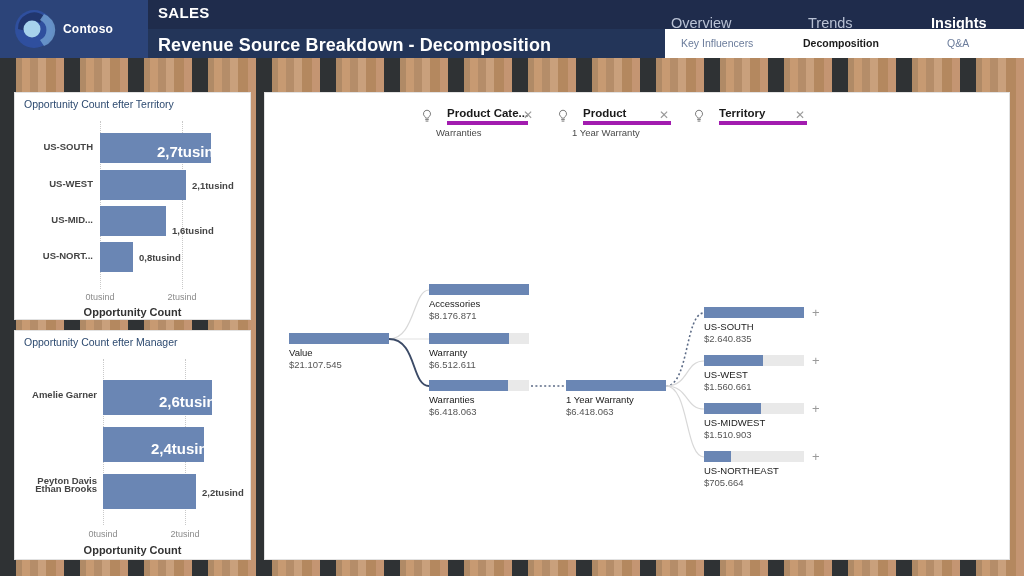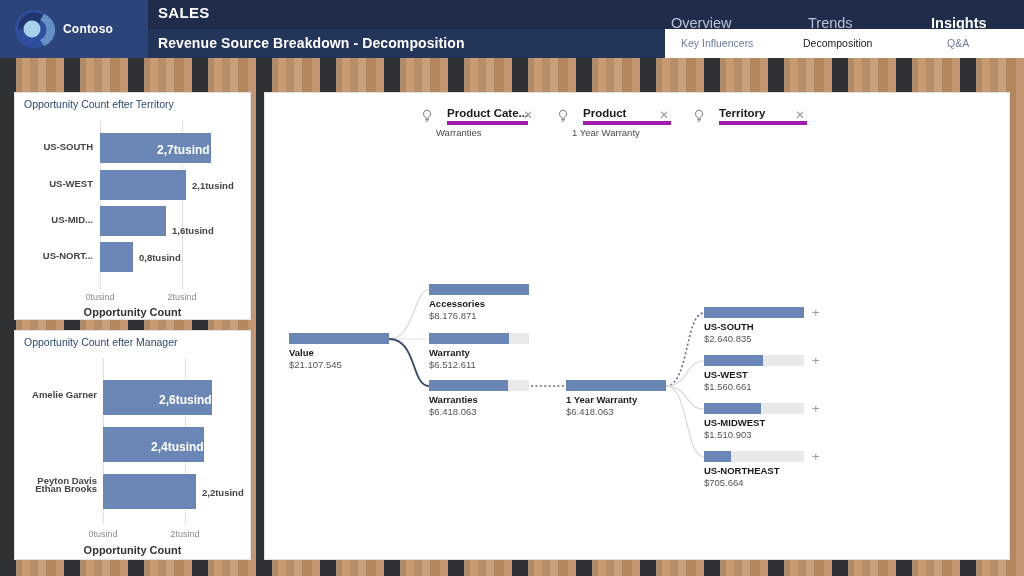--- a/index.html
+++ b/index.html
@@ -47,37 +47,37 @@
   #logo-text {
     color: #ffffff; font-size: 12px; font-weight: bold;
     margin-left: 5px; letter-spacing: .2px;
   }
   #sales-label {
     position: absolute; left: 158px; top: 4px;
     color: #ffffff; font-size: 15px; font-weight: bold; letter-spacing: .3px;
   }
   #report-title {
     position: absolute; left: 158px; top: 35px;
-    color: #ffffff; font-size: 14px; font-weight: 600; letter-spacing: .1px;
+    color: #ffffff; font-size: 18px; font-weight: 600; letter-spacing: .1px;
   }
   .topnav {
     position: absolute; top: 15px;
     color: #b9c2d4; font-size: 14.5px;
   }
   .topnav.active { color: #ffffff; font-weight: bold; }
 
   #subtabbar {
     position: absolute; left: 665px; top: 29px; width: 359px; height: 29px;
     background: #ffffff;
   }
   .subtab {
     position: absolute; top: 8px;
     font-size: 10.5px; color: #6b7c9b;
   }
-  .subtab.active { color: #1a1a1a; font-weight: normal; }
+  .subtab.active { color: #1a1a1a; font-weight: bold; }
 
   
   .card {
     position: absolute;
     background: #ffffff;
     border: 1px solid #e2e2e2;
     overflow: hidden;
   }
   #card-territory { left: 14px; top: 92px; width: 237px; height: 228px; }
   #card-manager   { left: 14px; top: 330px; width: 237px; height: 230px; }
@@ -92,21 +92,21 @@
     position: absolute; width: 0; border-left: 1px dotted #c9c9c9;
   }
   .cat-label {
     position: absolute; text-align: right;
     font-size: 9.5px; color: #444; font-weight: 600;
   }
   .hbar {
     position: absolute; background: #6a86b4; height: 30px;
   }
   .bar-val-in {
-    position: absolute; font-size: 12px; color: #ffffff; font-weight: 600;
+    position: absolute; font-size: 15px; color: #ffffff; font-weight: 600;
   }
   .bar-val-out {
     position: absolute; font-size: 9.5px; color: #444; font-weight: 600;
   }
   .tick-label {
     position: absolute; font-size: 9px; color: #8b8b8b; text-align: center;
   }
   .axis-title {
     position: absolute; font-size: 11px; color: #333; font-weight: bold;
     text-align: center; width: 100%;
@@ -138,21 +138,21 @@
 
   .node { position: absolute; }
   .node-bar {
     position: relative; height: 11px; background: #e9e9e9;
   }
   .node-bar-fill {
     position: absolute; left: 0; top: 0; height: 100%; background: #6a86b4;
   }
   .node-name {
     position: absolute; left: 0; top: 14px;
-    font-size: 9.5px; font-weight: bold; color: #1a1a1a; white-space: nowrap;
+    font-size: 9.5px; font-weight: normal; color: #1a1a1a; white-space: nowrap;
   }
   .node-val {
     position: absolute; left: 0; top: 26px;
     font-size: 9.5px; color: #555; white-space: nowrap;
   }
   .plus {
     position: absolute; font-size: 13px; color: #9a9a9a; line-height: 11px;
   }
   #connectors {
     position: absolute; left: 0; top: 0; width: 746px; height: 468px;

